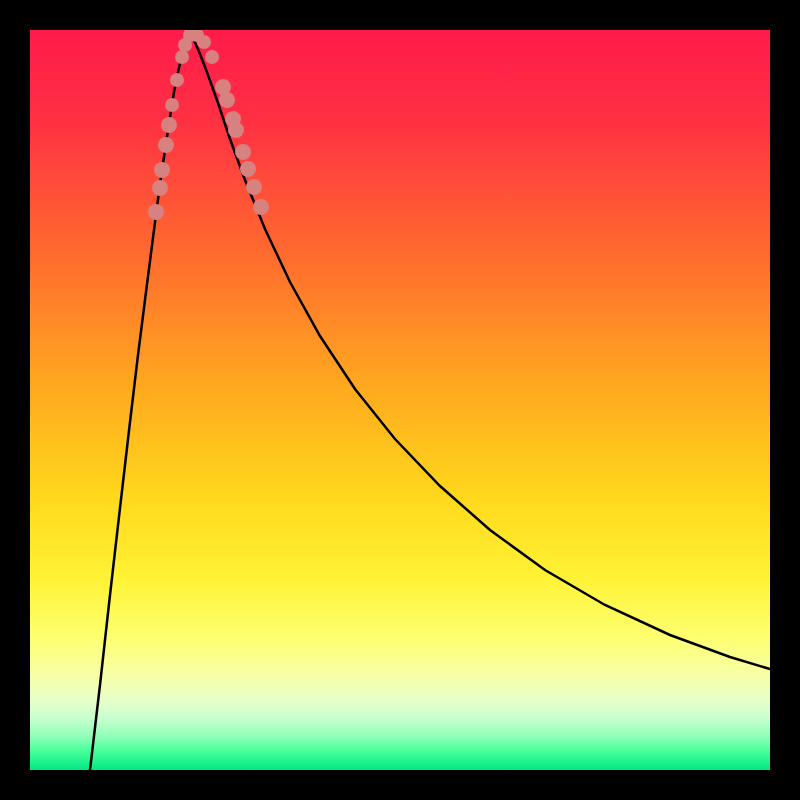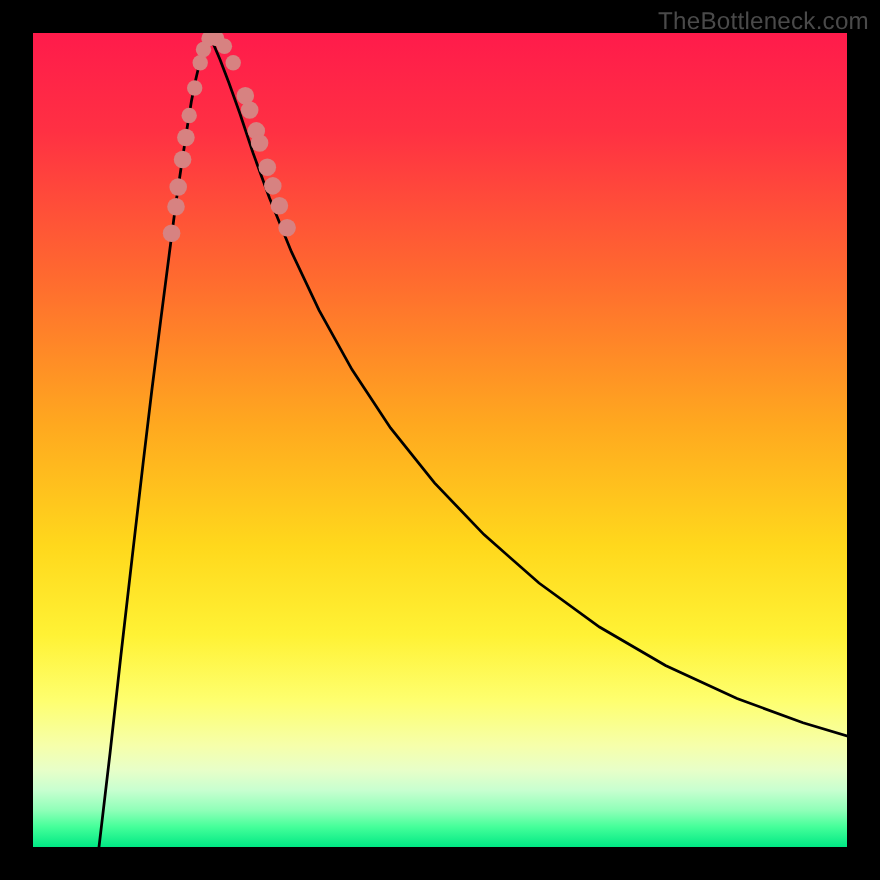--- a/index.html
+++ b/index.html
@@ -49,21 +49,20 @@
   .marker {
     fill: #d78281;
     stroke: none;
   }
 </style>
 </head>
 <body>
 
 <div class="stage">
 
-  <div class="watermark">TheBottleneck.com</div>
 
   <div class="plot-frame">
     <svg class="gradient" viewBox="0 0 740 740" preserveAspectRatio="none">
       <defs>
         <linearGradient id="bg-grad" x1="0" y1="0" x2="0" y2="1">
             <stop offset="0.00%" stop-color="#ff1b4b"></stop>
             <stop offset="12.00%" stop-color="#ff3043"></stop>
             <stop offset="30.00%" stop-color="#ff6a2f"></stop>
             <stop offset="48.00%" stop-color="#ffa81f"></stop>
             <stop offset="63.00%" stop-color="#ffd81c"></stop>

